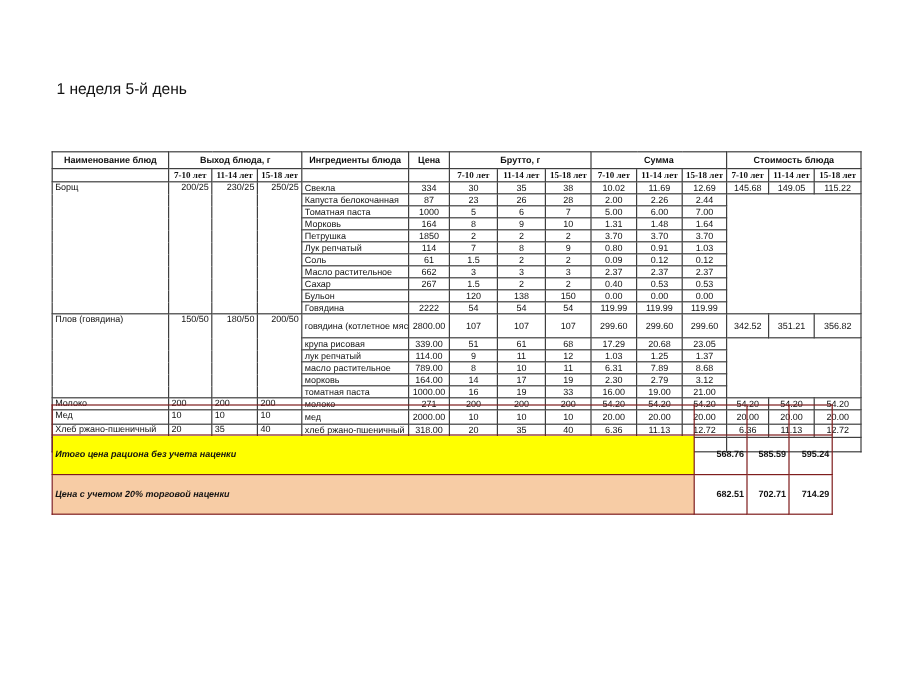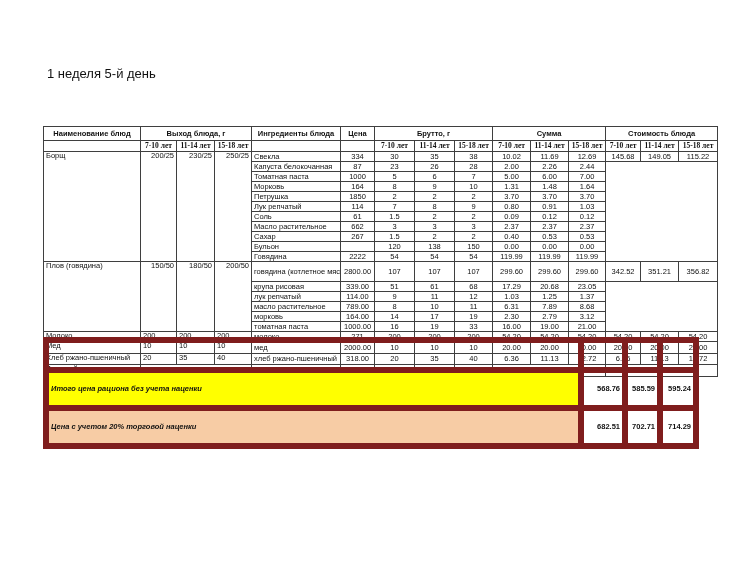--- a/index.html
+++ b/index.html
@@ -22,21 +22,21 @@
   .h2{height:11px;font-family:Liberation Serif, serif;}
   .dish{text-align:left;vertical-align:top;}
   .yield{vertical-align:top;}
   .ta-r{text-align:right;}
   .ta-l{text-align:left;}
   .num{text-align:center;}
   .ingr{text-align:left;}
   .bold{font-weight:bold;}
   #summary-table{position:absolute;left:43px;top:337px;width:650px;border:1.5px solid #1a1a1a;}
   #summary-table td{
-    border:6px solid #7f1d1d;font-size:7.5px;line-height:8px;
+    border:1px solid #7f1d1d;font-size:7.5px;line-height:8px;
     padding:12px 2px;white-space:nowrap;overflow:hidden;
   }
   .sum-empty-row{height:7px;}
   .sum-row{height:12px;}
   .sum-label{font-weight:bold;font-style:italic;font-size:7.5px;}
   .sum-val{font-weight:bold;text-align:right;}
 </style>
 </head>
 <body>
 

